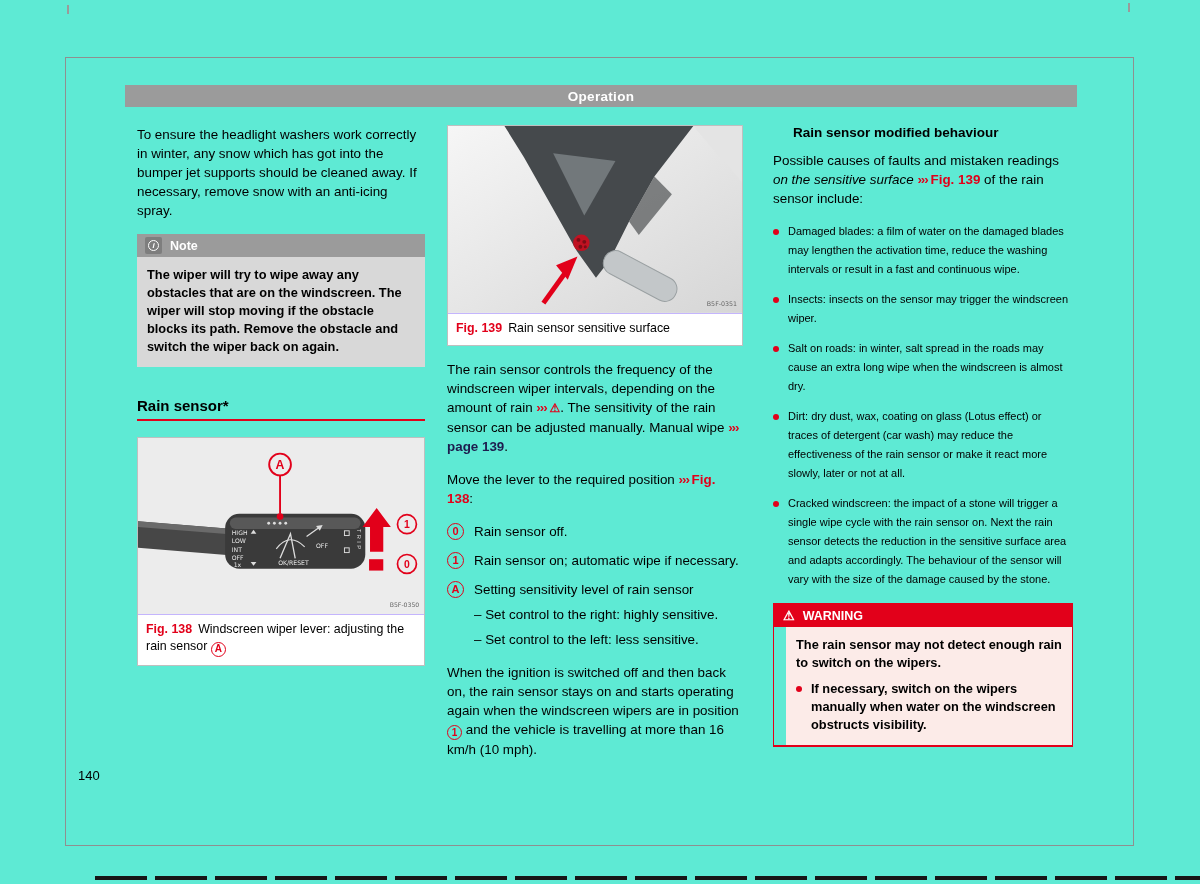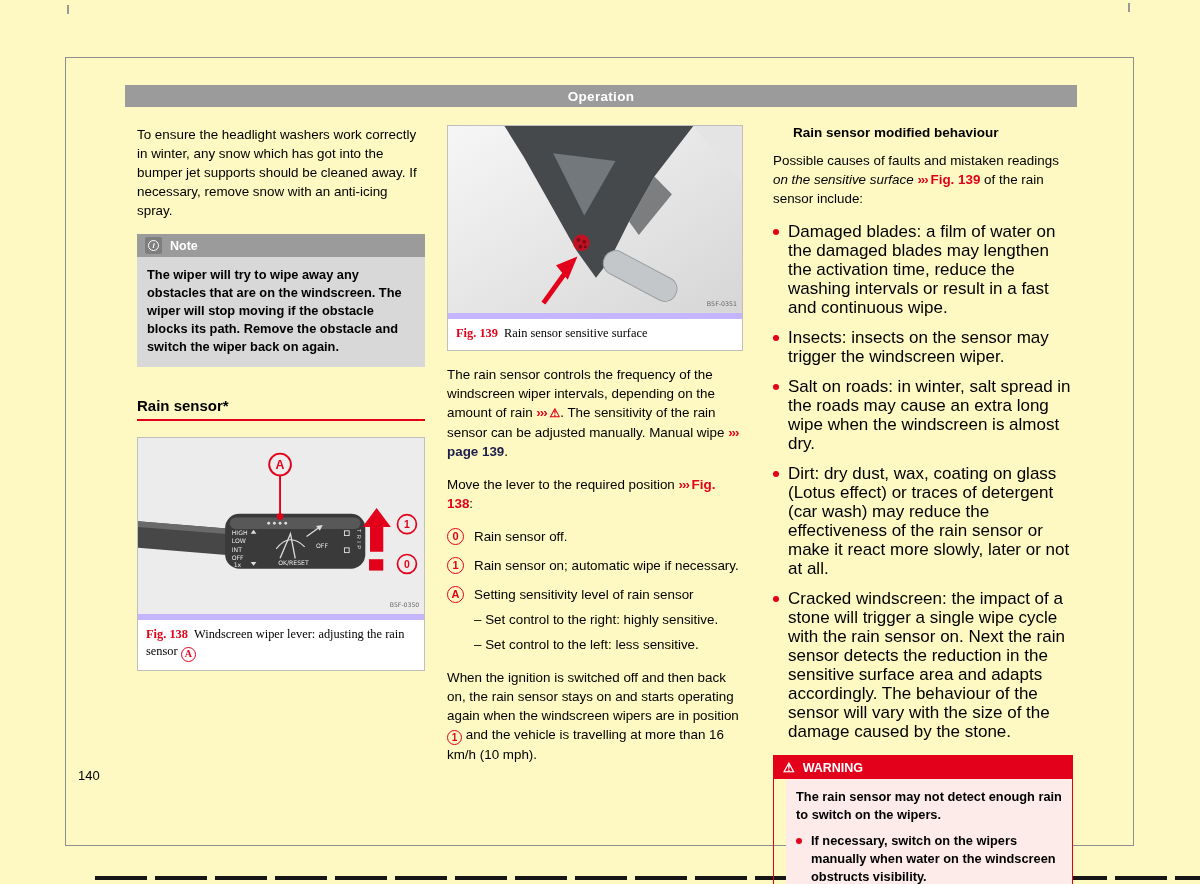--- a/index.html
+++ b/index.html
@@ -1,17 +1,17 @@
 <!DOCTYPE html>
 <html><head>
 <meta charset="utf-8">
 <style>
   * { box-sizing: border-box; margin: 0; padding: 0; }
   html,body { width:1200px; height:884px; background:#ffffff; font-family:"Liberation Sans", sans-serif; color:#000; }
-  .sheet { position:relative; width:1200px; height:884px; overflow:hidden; background:#fef9c3; }
+  .sheet { position:relative; width:1200px; height:884px; overflow:hidden; background:#5eead4; }
 
   
   .frame-line { position:absolute; background:#8f8f8f; }
   .tick { position:absolute; background:#9a9a9a; }
   .bottom-dashes { position:absolute; left:95px; top:876px; width:1105px; height:4px;
     background:repeating-linear-gradient(90deg,#161616 0 52px, transparent 52px 60px); }
 
   .content { position:absolute; left:125px; top:85px; width:952px; }
 
   .op-header { height:22px; background:#9b9b9b; color:#fff; font-weight:bold; font-size:13.5px;
@@ -39,39 +39,39 @@
     font-size:8px; font-weight:bold; line-height:10px; text-align:center; font-style:italic; }
   .notebox-title { color:#fff; font-weight:bold; font-size:12.5px; }
   .notebox-body { background:#d8d8d8; padding:9px 10px 11px 10px; font-size:12.8px; font-weight:bold; line-height:18px; }
 
   
   .section-heading { font-size:15px; font-weight:bold; border-bottom:2px solid #e2001a; padding-bottom:5px; margin:6px 0 16px 0; }
 
   
   .figure { border:1px solid #bfbfbf; background:#fff; margin-bottom:14px; }
   .fig-image { display:block; width:100%; }
-  .fig-caption { padding:6px 8px 8px 8px; font-size:12.4px; line-height:17px; border-top:6px solid #c4b5fd;font-family:Liberation Serif, serif; }
+  .fig-caption { padding:6px 8px 8px 8px; font-size:12.4px; line-height:17px; border-top:1px solid #c4b5fd; }
   .fig-label { color:#e2001a; font-weight:bold; margin-right:6px; }
   .svg-lbl { font-size:6.5px; fill:#e6e6e6; font-family:"DejaVu Sans", sans-serif; }
   .svg-code { font-size:6.5px; fill:#666; font-family:"DejaVu Sans", sans-serif; }
 
   .inline-circle { display:inline-flex; width:15px; height:15px; border:1.5px solid #e2001a; border-radius:50%;
     color:#e2001a; font-weight:bold; font-size:10px; align-items:center; justify-content:center;
     vertical-align:-2px; line-height:1; }
 
   
   .wlist { margin:2px 0 14px 0; }
   .wlist-item { display:flex; margin-bottom:10px; font-size:13.4px; line-height:19px; }
   .wlist-marker { flex:0 0 auto; width:17px; height:17px; border:1.7px solid #e2001a; border-radius:50%;
     color:#e2001a; font-weight:bold; font-size:11px; display:flex; align-items:center; justify-content:center; margin:1px 10px 0 0; }
   .wlist-sub { padding-left:27px; font-size:13.4px; line-height:19px; margin-top:6px; }
 
   
   .mod-heading { font-size:13.5px; font-weight:bold; margin-bottom:11px;padding-left:20px; }
-  .bullet-item { display:flex; font-size:17px; line-height:19px; margin-bottom:11px; }
+  .bullet-item { display:flex; font-size:11px; line-height:19px; margin-bottom:11px; }
   .red-dot { flex:0 0 auto; width:6px; height:6px; border-radius:50%; background:#e2001a; margin:7px 9px 0 0; }
 
   
   .warnbox { border:1px solid #e2001a; border-bottom-width:2px; margin-top:14px; }
   .warnbox-header { background:#e2001a; color:#fff; height:23px; display:flex; align-items:center; padding:0 9px;
     font-weight:bold; font-size:12.5px; }
   .warn-icon { margin-right:8px; font-size:13px; line-height:1; }
   .warnbox-body { background:#fcebe8; padding:9px 10px 11px 10px; font-size:12.8px; font-weight:bold; line-height:18px;margin-left:12px; }
   .warnbox-body p { margin-bottom:8px; }
   .warn-bullet { display:flex; }

